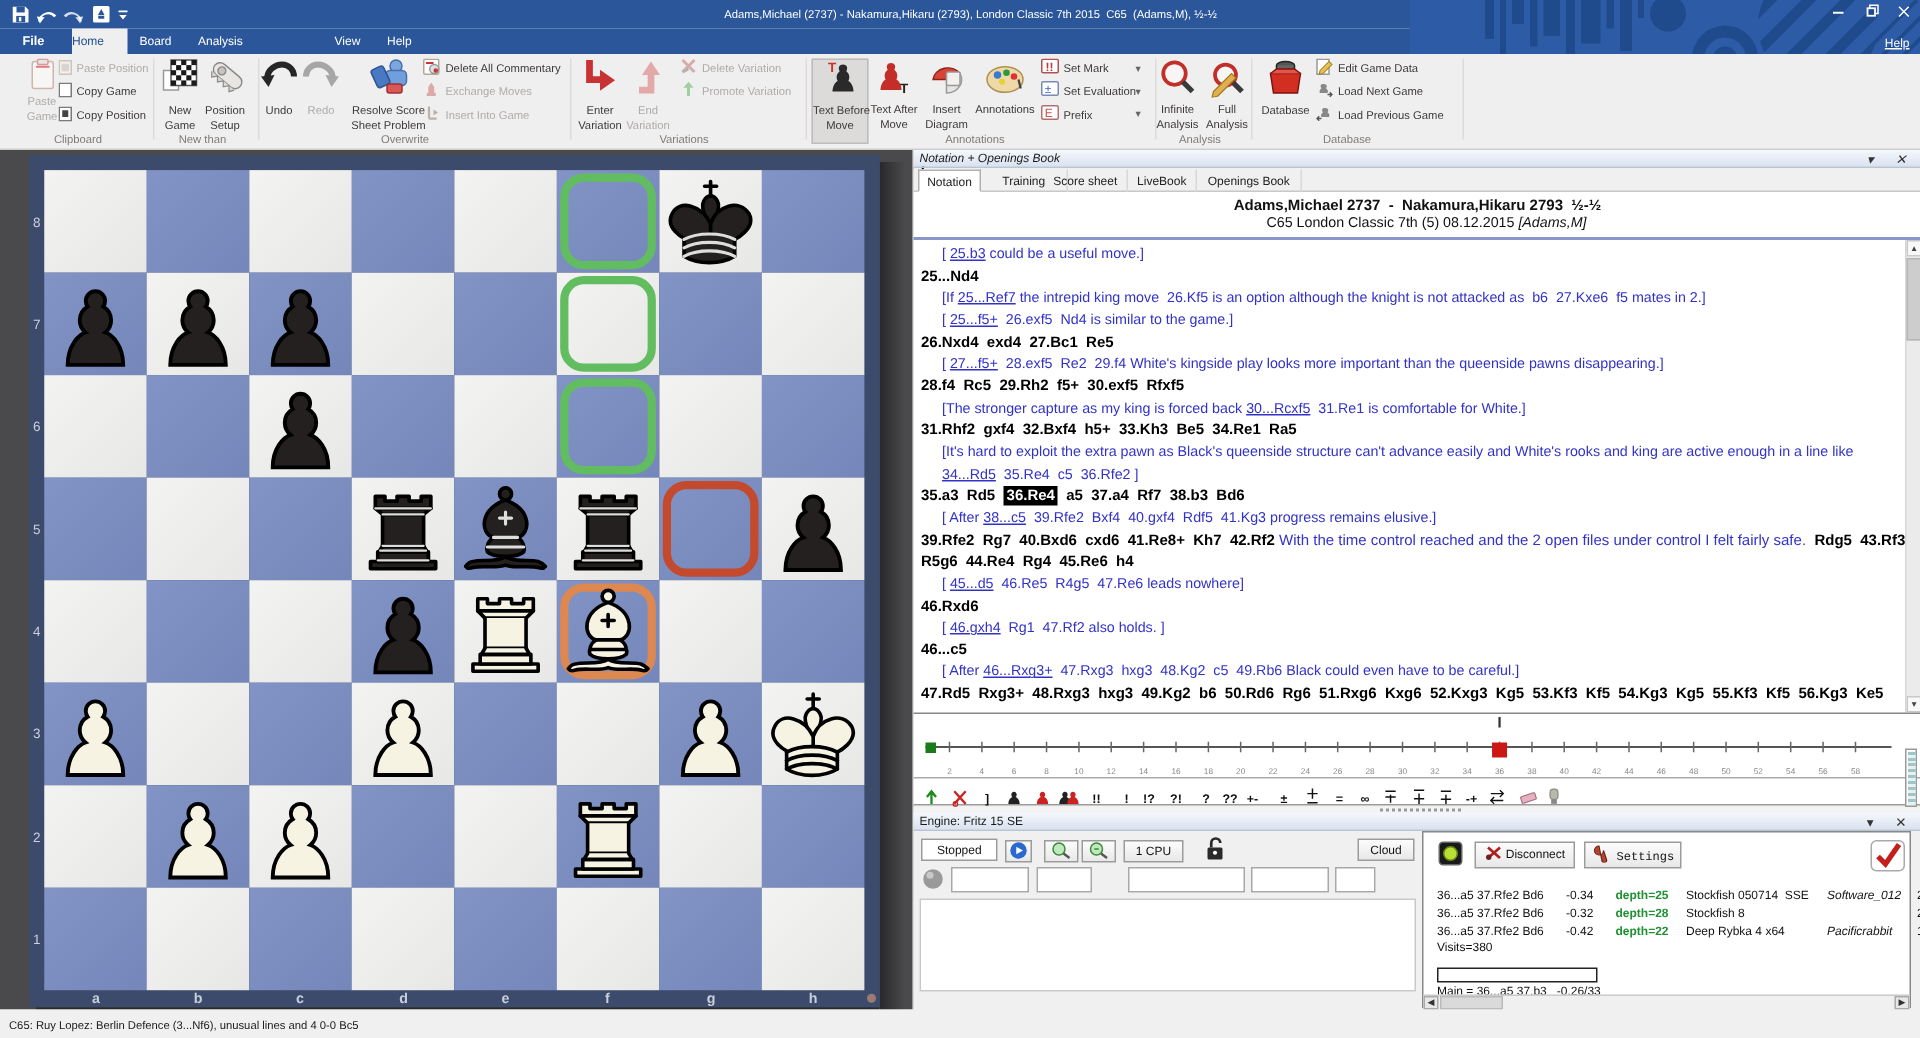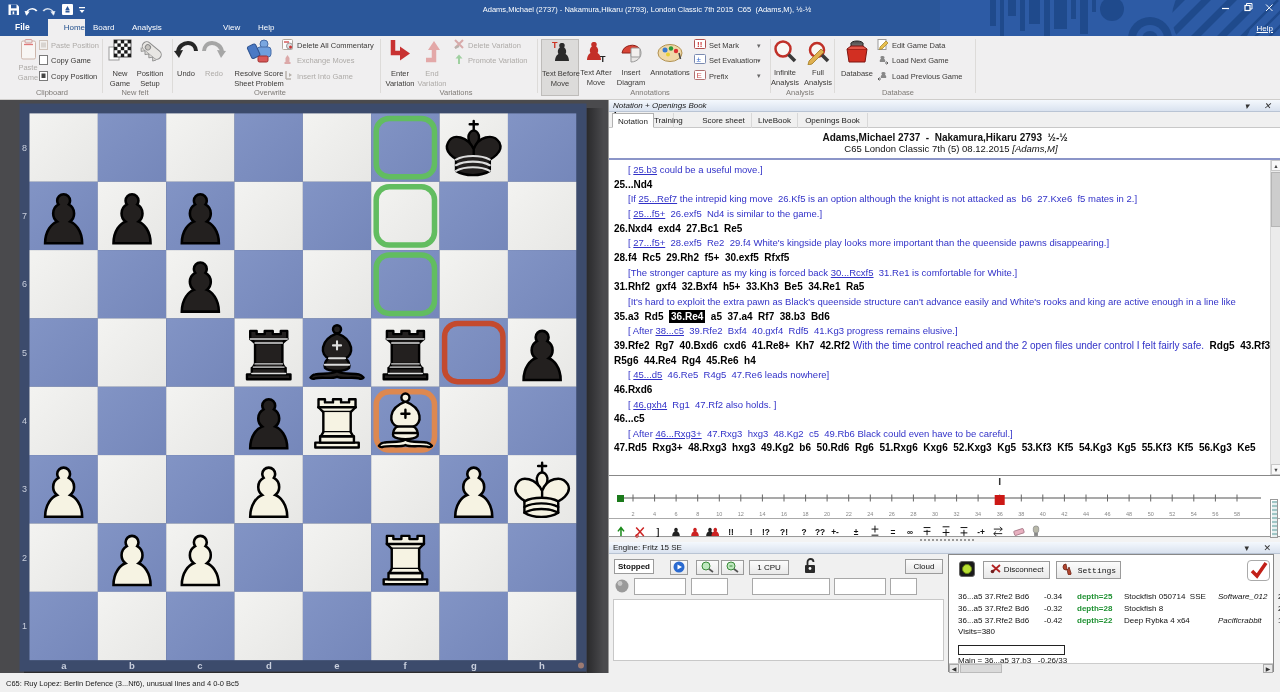--- a/index.html
+++ b/index.html
@@ -6,21 +6,21 @@
 html,body { width:1280px; height:692px; overflow:hidden; font-family:"Liberation Sans", sans-serif; }
 #app { position:relative; width:1280px; height:692px; background:#f0f0f0; }
 .abs { position:absolute; }
 
 #titlebar { position:absolute; left:0; top:0; width:1280px; height:19px; background:#2b579a; }
 #title-text { position:absolute; left:0; top:5px; width:1294px; text-align:center; color:#fff; font-size:7.5px; }
 #winbtns { position:absolute; right:0; top:0; color:#fff; }
 
 #menubar { position:absolute; left:0; top:19px; width:1280px; height:17px; background:#2b579a; }
 .mtab { position:absolute; top:19px; height:17px; line-height:17px; color:#fff; font-size:8px; }
-#hometab { position:absolute; left:48px; top:19px; width:37px; height:17px; background:#f0eff0; color:#1f4e8c; font-size:8px; line-height:17px; text-align:right; }
+#hometab { position:absolute; left:48px; top:19px; width:37px; height:17px; background:#f0eff0; color:#1f4e8c; font-size:8px; line-height:17px; text-align:left; }
 #helplink { position:absolute; right:7px; top:24px; color:#fff; font-size:8px; z-index:5; text-decoration:underline; }
 
 #ribbon { position:absolute; left:0; top:36px; width:1280px; height:64px; background:#f0eff0; border-bottom:1px solid #cfcdcb; }
 .rsep { position:absolute; top:3px; height:54px; width:1px; background:#dddbd9; }
 .glabel { position:absolute; top:52px; font-size:7.5px; color:#7e7a76; text-align:center; white-space:nowrap; }
 .bigbtn { position:absolute; top:3px; text-align:center; font-size:7.5px; color:#3c3a38; line-height:9.5px; white-space:nowrap; }
 .bigbtn svg { display:block; margin:0 auto 3px auto; }
 .dis { color:#aeaba8 !important; }
 .smrow { position:absolute; font-size:7.5px; color:#3c3a38; height:13px; line-height:13px; white-space:nowrap; }
 .smrow svg { vertical-align:-2px; margin-right:3px; }
@@ -197,21 +197,21 @@
   <div class="bigbtn" style="left:132px;width:36px;">
     <svg width="26" height="27" viewBox="0 0 26 27">
       <g transform="rotate(40 13 12)">
         <rect x="3" y="6" width="22" height="9" rx="4.5" fill="#e8e6e3" stroke="#8a8a8a"></rect>
         <path d="M4 15 l2.5 3 l2.5 -3 l2.5 3 l2.5 -3 l2.5 3 l2.5 -3 l2.5 3 l2 -3" fill="#dcdad6" stroke="#8a8a8a" stroke-width="0.8"></path>
         <circle cx="9" cy="10.5" r="2.6" fill="#c8c5c0" stroke="#8a8a8a"></circle>
       </g>
     </svg>
     Position<br>Setup
   </div>
-  <div class="glabel" style="left:95px;width:80px;">New felt</div>
+  <div class="glabel" style="left:95px;width:80px;">New than</div>
   <div class="rsep" style="left:172px;"></div>
 
   <div class="bigbtn" style="left:168px;width:36px;text-align:center;">
     <svg width="26" height="27" viewBox="0 0 26 27">
       <path d="M5 14 C5 7 11 4 15 4 C20 4 23 8 23 12" fill="none" stroke="#262626" stroke-width="4"></path>
       <path d="M1 12 l9 -1 l-4 8 z" fill="#262626"></path>
     </svg>
     Undo
   </div>
   <div class="bigbtn dis" style="left:198px;width:32px;">
@@ -557,40 +557,41 @@
 <use href="#wking" transform="translate(505.9 353.1) scale(1.6100)"></use>
 <use href="#wpawn" transform="translate(95.8 421.4) scale(1.6100)"></use>
 <use href="#wpawn" transform="translate(164.1 421.4) scale(1.6100)"></use>
 <use href="#wrook" transform="translate(369.2 421.4) scale(1.6100)"></use>
 </svg>
 </div>
     <div id="rightside">
 <div class="phead" style="top:0;font-style:italic;">Notation + Openings Book<span class="phbtns">▾ ✕</span></div>
 <div id="nottabs">
 <div class="ntab act" style="left:3px;width:42px;">Notation</div>
-<div class="ntab" style="left:45px;width:20px;">Training</div>
+<div class="ntab" style="left:45px;width:58px;">Training</div>
 <div class="ntab" style="left:87px;width:56px;">Score sheet</div>
 <div class="ntab" style="left:143px;width:46px;">LiveBook</div>
 <div class="ntab" style="left:189px;width:70px;">Openings Book</div>
 </div>
 <div id="gamehdr">
 <div class="l1">Adams,Michael 2737&nbsp; - &nbsp;Nakamura,Hikaru 2793&nbsp;&nbsp;½-½</div>
 <div class="l2">C65 London Classic 7th (5) 08.12.2015 <i>[Adams,M]</i></div>
 </div>
 <div id="notbody">
 <div class="ln v">[ <span class="u">25.b3</span> could be a useful move.]</div>
 <div class="ln m">25...Nd4</div>
 <div class="ln v">[If <span class="u">25...Ref7</span> the intrepid king move  26.Kf5 is an option although the knight is not attacked as  b6  27.Kxe6  f5 mates in 2.]</div>
 <div class="ln v">[ <span class="u">25...f5+</span>  26.exf5  Nd4 is similar to the game.]</div>
 <div class="ln m">26.Nxd4  exd4  27.Bc1  Re5</div>
 <div class="ln v">[ <span class="u">27...f5+</span>  28.exf5  Re2  29.f4 White's kingside play looks more important than the queenside pawns disappearing.]</div>
 <div class="ln m">28.f4  Rc5  29.Rh2  f5+  30.exf5  Rfxf5</div>
 <div class="ln v">[The stronger capture as my king is forced back <span class="u">30...Rcxf5</span>  31.Re1 is comfortable for White.]</div>
 <div class="ln m">31.Rhf2  gxf4  32.Bxf4  h5+  33.Kh3  Be5  34.Re1  Ra5</div>
 <div class="ln v">[It's hard to exploit the extra pawn as Black's queenside structure can't advance easily and White's rooks and king are active enough in a line like</div>
+<div class="ln v"><span class="u">34...Rd5</span>  35.Re4  c5  36.Rfe2 ]</div>
 <div class="ln m">35.a3  Rd5  <span class="hl">36.Re4</span>  a5  37.a4  Rf7  38.b3  Bd6</div>
 <div class="ln v">[ After <span class="u">38...c5</span>  39.Rfe2  Bxf4  40.gxf4  Rdf5  41.Kg3 progress remains elusive.]</div>
 <div class="ln m">39.Rfe2  Rg7  40.Bxd6  cxd6  41.Re8+  Kh7  42.Rf2 <span style="color:#3232c8;font-weight:normal;">With the time control reached and the 2 open files under control I felt fairly safe.</span>  Rdg5  43.Rf3</div>
 <div class="ln m">R5g6  44.Re4  Rg4  45.Re6  h4</div>
 <div class="ln v">[ <span class="u">45...d5</span>  46.Re5  R4g5  47.Re6 leads nowhere]</div>
 <div class="ln m">46.Rxd6</div>
 <div class="ln v">[ <span class="u">46.gxh4</span>  Rg1  47.Rf2 also holds. ]</div>
 <div class="ln m">46...c5</div>
 <div class="ln v">[ After <span class="u">46...Rxg3+</span>  47.Rxg3  hxg3  48.Kg2  c5  49.Rb6 Black could even have to be careful.]</div>
 <div class="ln m">47.Rd5  Rxg3+  48.Rxg3  hxg3  49.Kg2  b6  50.Rd6  Rg6  51.Rxg6  Kxg6  52.Kxg3  Kg5  53.Kf3  Kf5  54.Kg3  Kg5  55.Kf3  Kf5  56.Kg3  Ke5</div>
@@ -723,21 +724,21 @@
               <rect x="3" y="0" width="7" height="9" rx="3" fill="#b8b8a8" stroke="#888"></rect>
               <rect x="4" y="9" width="5" height="4" fill="#888"></rect>
             </g>
           </g>
         </svg></div>
 <div id="split">
         <div style="position:absolute;left:311px;top:1px;width:54px;height:2px;background:repeating-linear-gradient(90deg,#999 0 2px,transparent 2px 4px);"></div>
       </div>
 <div id="engpanel">
   <div class="phead" style="top:0;">Engine: Fritz 15 SE<span class="phbtns">▾ ✕</span></div>
-  <div class="ebtn" style="left:5px;top:17px;width:40px;height:15px;line-height:13px;background:#fff;font-weight:bold;">Stopped</div>
+  <div class="ebtn" style="left:5px;top:17px;width:51px;height:15px;line-height:13px;background:#fff;">Stopped</div>
   <div class="ebtn" style="left:61px;top:18px;width:18px;height:15px;">
     <svg width="14" height="12">
             <circle cx="7" cy="6" r="5.5" fill="#2a6ad0"></circle>
             <path d="M5.5 3.5 L10 6 L5.5 8.5 z" fill="#fff"></path>
           </svg>
   </div>
   <div class="ebtn" style="left:87px;top:18px;width:23px;height:15px;">
     <svg width="16" height="12">
             <circle cx="6" cy="5" r="4" fill="#bfe8bf" stroke="#3a8a3a"></circle>
             <path d="M9 8 l4 3" stroke="#555" stroke-width="1.6"></path>

